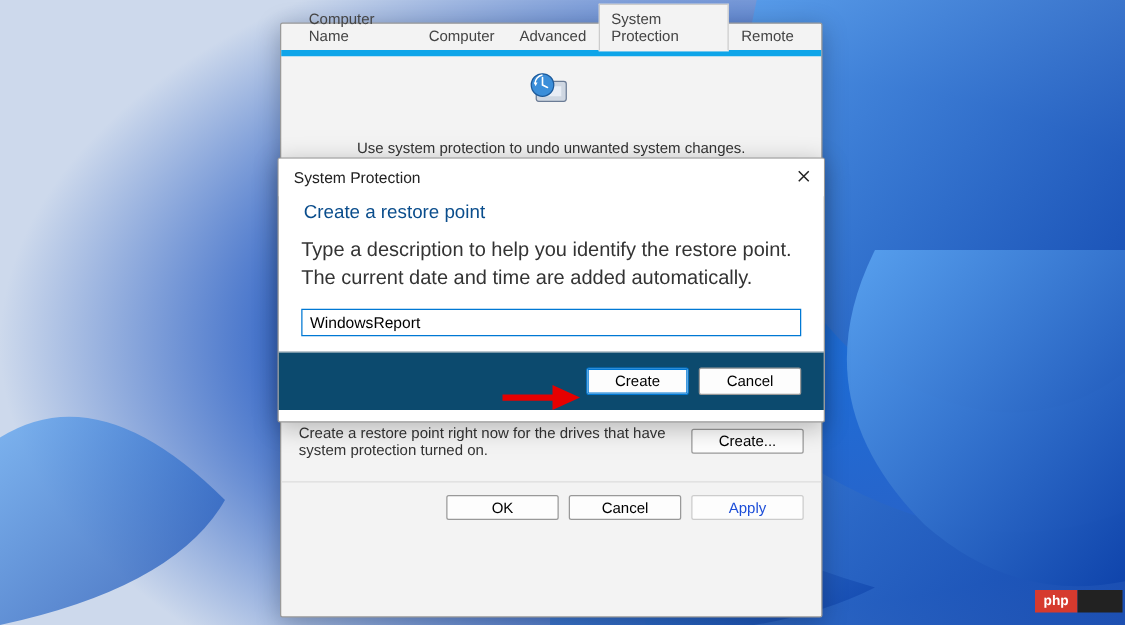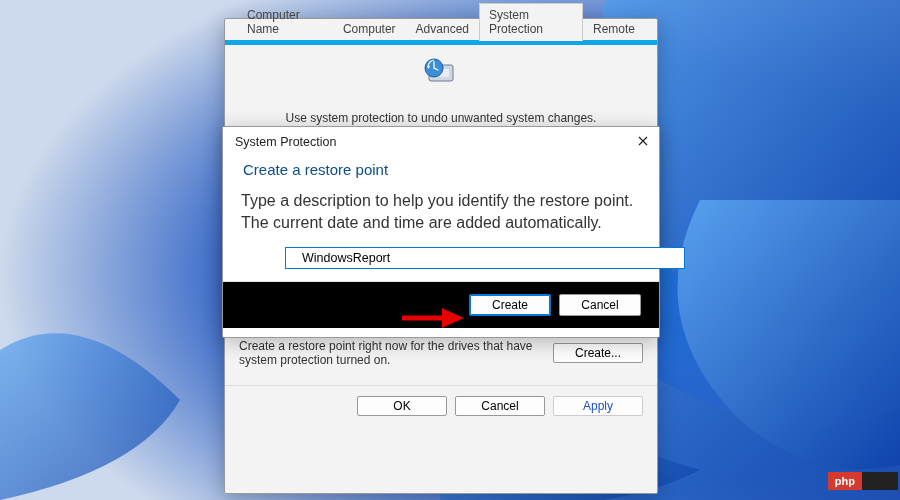--- a/index.html
+++ b/index.html
@@ -33,23 +33,23 @@
     .footer { display: flex; justify-content: flex-end; gap: 8px; padding: 10px 14px; border-top: 1px solid #ddd; margin-top: 6px; }
     
     .win-fg { left: 222px; top: 126px; width: 438px; height: 212px; background: #fff; z-index: 10; }
     .titlebar-fg { height: 30px; display: flex; align-items: center; padding: 0 12px; font-size: 12.5px; color: #222; position: relative; background: #fff; }
     .titlebar-fg .close { position: absolute; right: 4px; top: 4px; width: 24px; height: 20px; display: flex; align-items: center; justify-content: center; }
     .titlebar-fg .close svg { width: 10px; height: 10px; }
     
     .fg-body { padding: 2px 18px 12px 18px; }
     .fg-heading { color: #0a4d8c; font-size: 15px; font-weight: 400; padding: 2px 0 12px 2px; }
     .fg-desc { font-size: 16px; color: #333; line-height: 1.35; margin-bottom: 14px; }
-    .fg-input { width: 100%; border: 1px solid #0078d4; padding: 3px 16px; font-size: 12.5px; outline: none; margin-left: 44px; }
+    .fg-input { width: 100%; border: 1px solid #0078d4; padding: 3px 6px; font-size: 12.5px; outline: none; }
     
-    .fg-footer { background: #000000; padding: 12px 18px; display: flex; justify-content: flex-end; gap: 8px; border-top: 1px solid #e2e2e2; }
+    .fg-footer { background: #0c4a6e; padding: 12px 18px; display: flex; justify-content: flex-end; gap: 8px; border-top: 1px solid #e2e2e2; }
     .fg-btn { background: #fdfdfd; border: 1px solid #999; padding: 3px 0; font-size: 12px; width: 82px; border-radius: 2px; }
     .fg-btn.primary { border-color: #0078d4; box-shadow: 0 0 0 1px #0078d4 inset; }
     
     .arrow { position: absolute; left: 398px; top: 304px; z-index: 20; }
     .arrow svg { width: 68px; height: 28px; }
     
     .badge { position: absolute; right: 2px; bottom: 10px; z-index: 30; display: flex; align-items: center; justify-content: center; }
     .badge-red { background: #d63a2e; color: #fff; font-size: 11px; font-weight: 600; padding: 3px 7px; }
     .badge-gray { background: #222; width: 36px; height: 18px; }
   </style>

